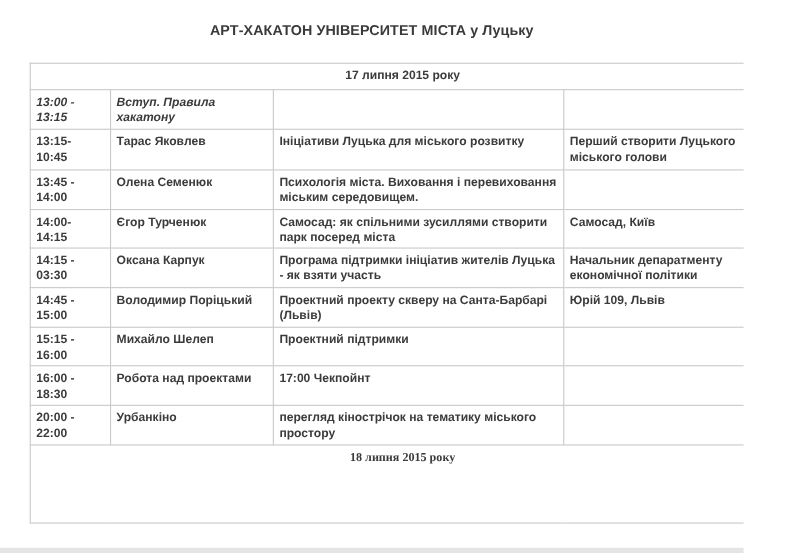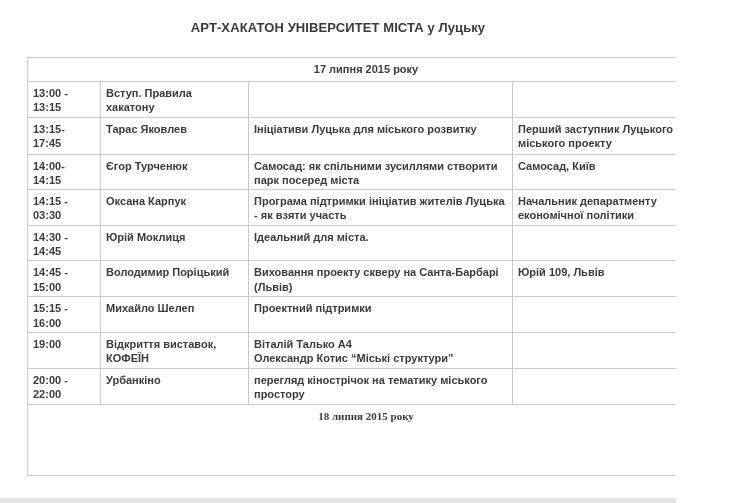--- a/index.html
+++ b/index.html
@@ -81,67 +81,66 @@
     <colgroup>
       <col style="width:73px">
       <col style="width:148px">
       <col style="width:264px">
       <col style="width:193px">
     </colgroup>
     <tbody id="schedule-body">
         <tr style="height: 24px;">
           <td class="day-header" colspan="4">17 липня 2015 року</td>
         </tr>
-        <tr style="height: 23px;">
+        <tr style="height: 23px; font-style: italic;">
           <td class="time-cell">13:00 - 13:15</td>
           <td class="speaker-cell">Вступ. Правила хакатону</td>
           <td class="topic-cell"></td>
           <td class="affiliation-cell"></td>
         </tr>
         <tr style="height: 37px;">
-          <td class="time-cell">13:15- 17:45</td>
+          <td class="time-cell">13:15- 10:45</td>
           <td class="speaker-cell">Тарас Яковлев</td>
           <td class="topic-cell">Ініціативи Луцька для міського розвитку</td>
-          <td class="affiliation-cell">Перший заступник Луцького міського проекту</td>
+          <td class="affiliation-cell">Перший створити Луцького міського голови</td>
+        </tr>
+        <tr style="height: 36px;">
+          <td class="time-cell">13:45 - 14:00</td>
+          <td class="speaker-cell">Олена Семенюк</td>
+          <td class="topic-cell">Психологія міста. Виховання і перевиховання міським середовищем.</td>
+          <td class="affiliation-cell"></td>
         </tr>
         <tr style="height: 35px;">
           <td class="time-cell">14:00- 14:15</td>
           <td class="speaker-cell">Єгор Турченюк</td>
           <td class="topic-cell">Самосад: як спільними зусиллями створити парк посеред міста</td>
           <td class="affiliation-cell">Самосад, Київ</td>
         </tr>
         <tr style="height: 35px;">
           <td class="time-cell">14:15 - 03:30</td>
           <td class="speaker-cell">Оксана Карпук</td>
           <td class="topic-cell">Програма підтримки ініціатив жителів Луцька - як взяти участь</td>
           <td class="affiliation-cell">Начальник депаратменту економічної політики</td>
         </tr>
-        <tr style="height: 24px;">
-          <td class="time-cell">14:30 - 14:45</td>
-          <td class="speaker-cell">Юрій Моклиця</td>
-          <td class="topic-cell">Ідеальний для міста.</td>
-          <td class="affiliation-cell"></td>
-        </tr>
         <tr style="height: 36px;">
           <td class="time-cell">14:45 - 15:00</td>
           <td class="speaker-cell">Володимир Поріцький</td>
-          <td class="topic-cell">Виховання проекту скверу на Санта-Барбарі (Львів)</td>
+          <td class="topic-cell">Проектний проекту скверу на Санта-Барбарі (Львів)</td>
           <td class="affiliation-cell">Юрій 109, Львів</td>
         </tr>
         <tr style="height: 23px;">
           <td class="time-cell">15:15 - 16:00</td>
           <td class="speaker-cell">Михайло Шелеп</td>
           <td class="topic-cell">Проектний підтримки</td>
           <td class="affiliation-cell"></td>
         </tr>
-        <tr style="height: 36px;">
-          <td class="time-cell">19:00</td>
-          <td class="speaker-cell">Відкриття виставок, КОФЕЇН</td>
-          <td class="topic-cell">Віталій Талько А4
-Олександр Котис “Міські структури”</td>
+        <tr style="height: 23px;">
+          <td class="time-cell">16:00 - 18:30</td>
+          <td class="speaker-cell">Робота над проектами</td>
+          <td class="topic-cell">17:00 Чекпойнт</td>
           <td class="affiliation-cell"></td>
         </tr>
         <tr style="height: 33px;">
           <td class="time-cell">20:00 - 22:00</td>
           <td class="speaker-cell">Урбанкіно</td>
           <td class="topic-cell">перегляд кінострічок на тематику міського простору</td>
           <td class="affiliation-cell"></td>
         </tr>
         <tr style="height: 71px;">
           <td class="footer-cell" colspan="4">18 липня 2015 року</td>

